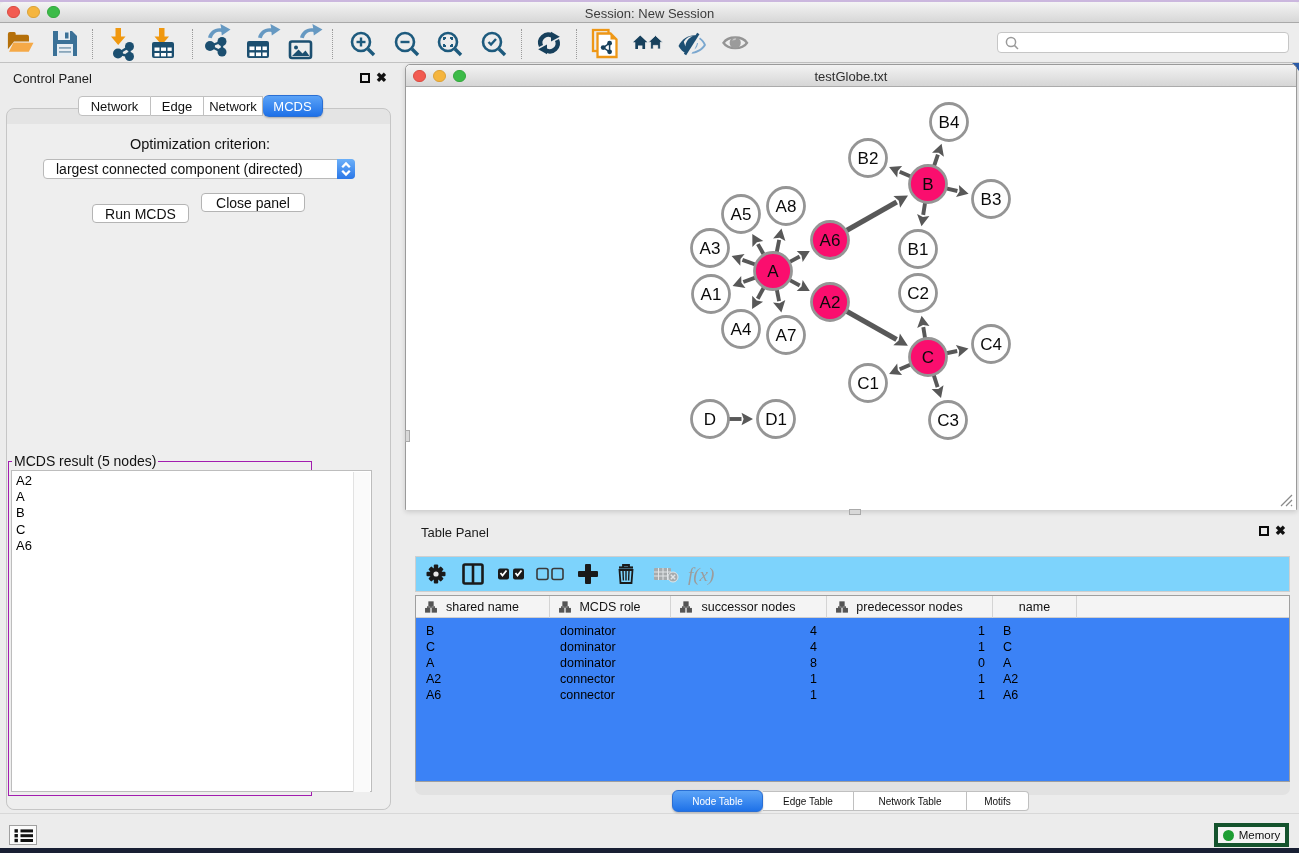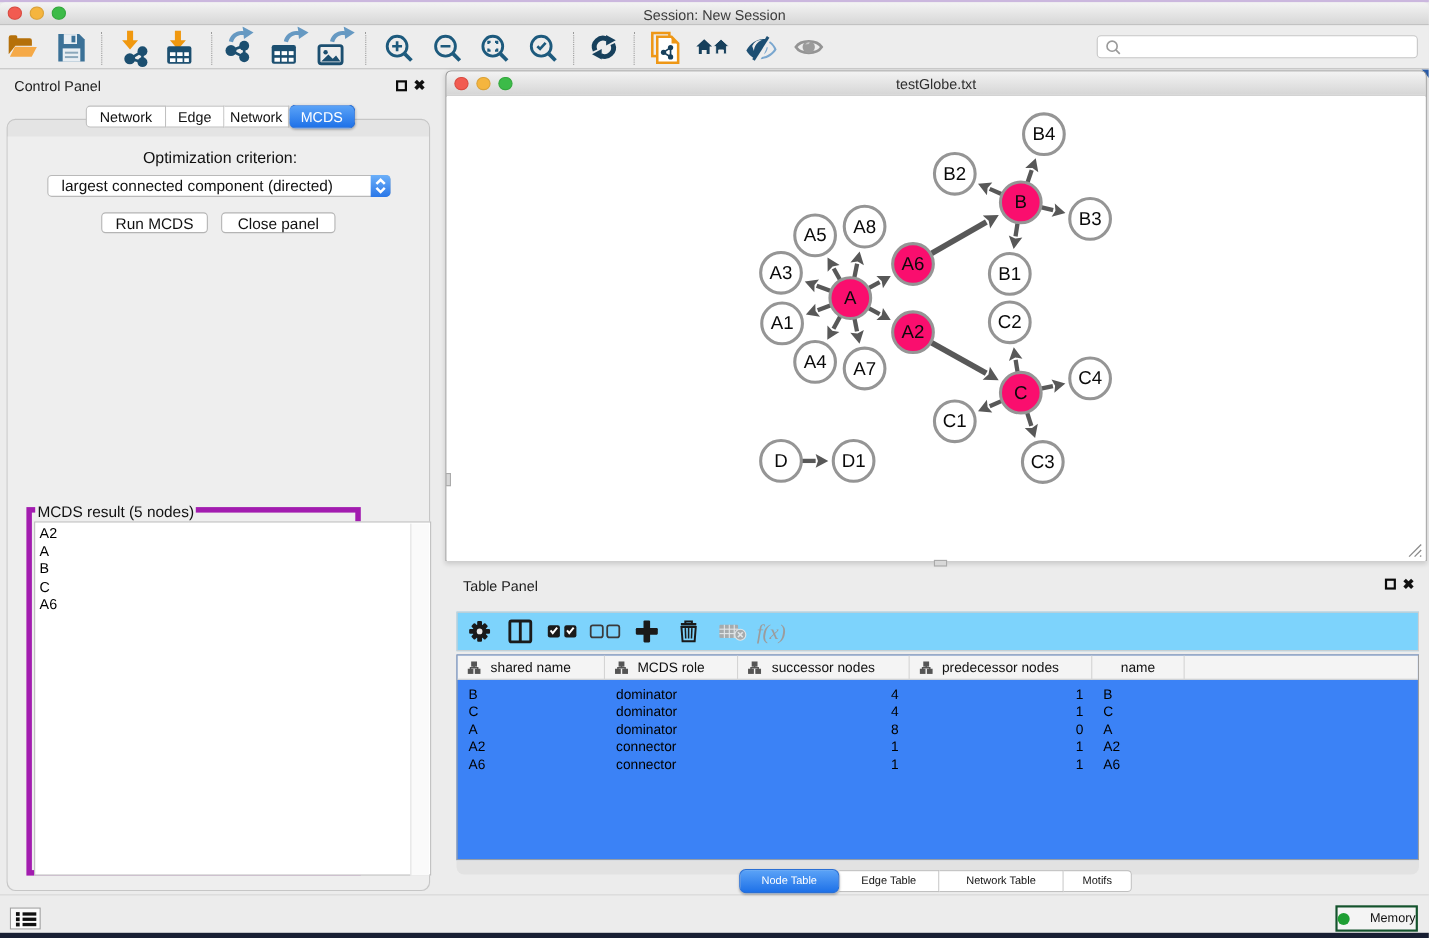--- a/index.html
+++ b/index.html
@@ -20,29 +20,29 @@
 .tab{background:#fff;border:1px solid #c0c0c0;border-left:none;display:flex;align-items:center;justify-content:center;color:#111}
 .tab.first{border-left:1px solid #c0c0c0;border-radius:4px 0 0 4px}
 .tab.last{border-radius:0 4px 4px 0}
 .tab.sel{background:linear-gradient(#5ba3f7,#1e71e8);border-color:#2a6fd4;color:#fff;border-radius:6px;position:relative;top:-1px;height:22px;box-shadow:0 1px 2px rgba(0,0,0,0.25)}
 .cp-panel{left:6px;top:108px;width:385px;height:702px;background:#e4e4e4;border:1px solid #c6c6c6;border-radius:8px}
 .cp-inner{left:7px;top:124px;width:383px;height:685px;background:#eeeeee;border-radius:0 0 8px 8px}
 .optlabel{left:0px;top:136px;width:400px;text-align:center;font-size:14.5px;color:#111}
 .dropdown{left:43px;top:159px;width:312px;height:20px;background:#fff;border:1px solid #b9b9b9;border-radius:4px;font-size:14px;color:#111;line-height:18px;padding-left:12px}
 .dd-step{position:absolute;right:-1px;top:-1px;width:18px;height:20px;background:linear-gradient(#6cb0f9,#2a77e8);border-radius:0 4px 4px 0}
 .btn{position:absolute;height:19px;background:#fff;border:1px solid #b4b4b4;border-radius:4px;font-size:14px;color:#111;display:flex;align-items:center;justify-content:center}
-.fieldset{left:24px;top:461px;width:304px;height:335px;border:5px solid #a21caf}
+.fieldset{left:8px;top:461px;width:304px;height:335px;border:1px solid #a21caf}
 .legend{position:absolute;left:3px;top:-9px;background:#eeeeee;font-size:14px;color:#111;padding:0 2px}
 .mcdslist{position:absolute;left:2px;top:8px;width:361px;height:322px;background:#fff;border:1px solid #bdbdbd;font-size:13px;color:#000;padding:2px 0 0 4px;line-height:16.2px}
 .mcdsscroll{position:absolute;right:1px;top:1px;width:17px;height:320px;background:#fafafa;border-left:1px solid #e2e2e2}
 
 .statusbar{left:0;top:813px;width:1299px;height:35px;background:#ececec;border-top:1px solid #d8d8d8}
 .darkstrip{left:0;top:848px;width:1299px;height:5px;background:#181f33}
 .listbtn{position:absolute;left:9px;top:11px;width:28px;height:20px;border:1.5px solid #a0a0a0;background:#fbfbfb}
-.membtn{position:absolute;left:1214px;top:9px;width:75px;height:24px;border:2px solid #14532d;background:#f4f4f4;font-size:11.5px;color:#111;display:flex;align-items:center;justify-content:space-between;gap:5px}
+.membtn{position:absolute;left:1214px;top:9px;width:75px;height:24px;border:4px solid #14532d;background:#f4f4f4;font-size:11.5px;color:#111;display:flex;align-items:center;justify-content:center;gap:5px}
 .memdot{width:11px;height:11px;border-radius:50%;background:#1e9e33}
 
 .netwin{left:405px;top:64px;width:892px;height:446px;background:#fff;border:1px solid #9a9a9a;border-radius:5px 5px 0 0;box-shadow:0 2px 5px rgba(0,0,0,0.15)}
 .nettitle{position:absolute;left:0;top:0;width:100%;height:22px;background:linear-gradient(#f3f3f3,#d6d6d6);border-bottom:1px solid #ababab;border-radius:5px 5px 0 0}
 .netbody{position:absolute;left:0;top:23px;width:890px;height:422px;background:#fff}
 
 .tp-title{left:421px;top:525px;font-size:13px;color:#1c1c1c}
 .tp-toolbar{left:415px;top:556px;width:875px;height:36px;background:#7dd3fc;border:1px solid #cfcfcf}
 .tp-table{left:415px;top:595px;width:875px;height:187px;background:#3b82f6;border:1px solid #9f9f9f}
 .tp-band{left:415px;top:782px;width:875px;height:13px;background:#e2e2e2;border-radius:0 0 7px 7px}
@@ -226,21 +226,21 @@
 </div>
 <div class="abs optlabel">Optimization criterion:</div>
 <div class="abs dropdown">largest connected component (directed)
  <div class="dd-step">
   <svg width="18" height="20" fill="none">
         <path d="M5.2 8.2 L9 4.4 L12.8 8.2" stroke="#fff" stroke-width="2.3"></path>
         <path d="M5.2 11.8 L9 15.6 L12.8 11.8" stroke="#fff" stroke-width="2.3"></path>
       </svg>
  </div>
 </div>
-<div class="btn" style="left:92px;top:193px;width:97px">Run MCDS</div>
+<div class="btn" style="left:92px;top:204px;width:97px">Run MCDS</div>
 <div class="btn" style="left:201px;top:193px;width:104px">Close panel</div>
 <div class="abs fieldset">
  <div class="legend">MCDS result (5 nodes)</div>
  <div class="mcdslist">A2<br>A<br>B<br>C<br>A6
   <div class="mcdsscroll"></div>
  </div>
 </div>
 
 <div class="abs statusbar">
  <div class="listbtn">

